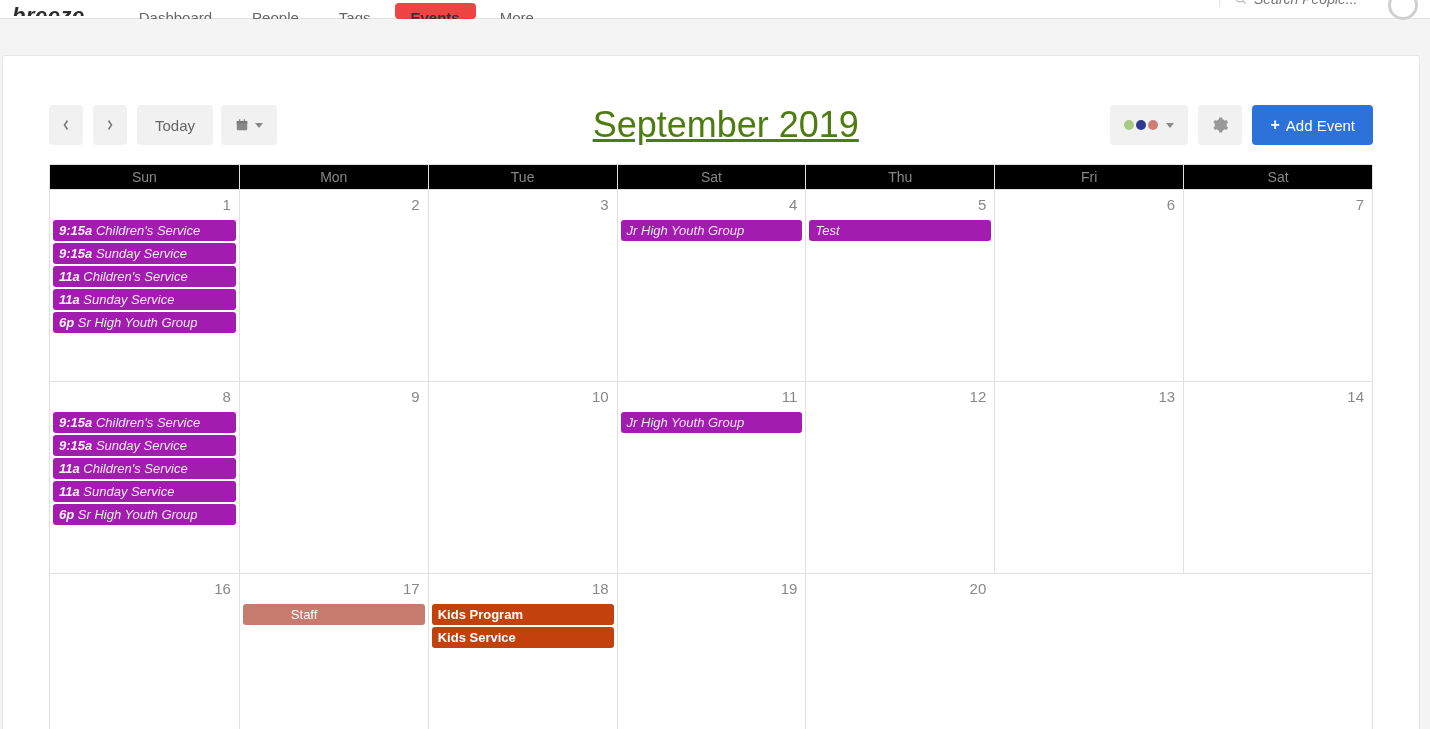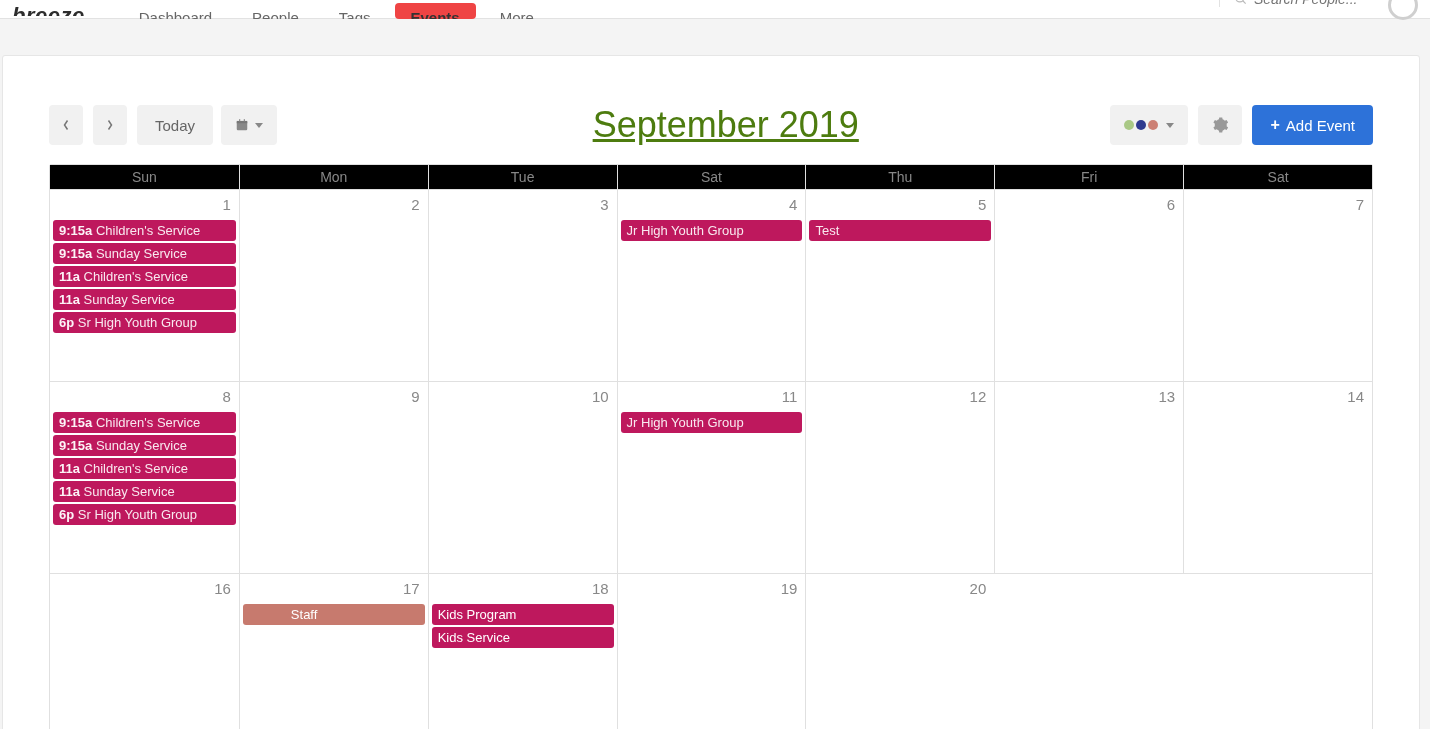--- a/index.html
+++ b/index.html
@@ -139,24 +139,24 @@
       border-radius: 3px;
       padding: 3px 6px;
       margin: 1px 1px 2px 1px;
       font-size: 13px;
       color: #fff;
       white-space: nowrap;
       overflow: hidden;
       text-overflow: ellipsis;
       cursor: pointer;
     }
-    .event.green { background:#be185d; color:#fff; }
+    .event.green { background:#a21caf; color:#fff;font-style:italic; }
     .event.green .time { font-weight: 700; color:#fff; opacity:0.95; }
     .event.green .name { color:#ffffff; opacity:0.9; }
-    .event.navy { background:#be185d; }
+    .event.navy { background:#c2410c;font-weight:bold; }
     .event.red { background:#c77a6e;padding-left:48px; }
   </style>
 </head>
 <body>
 
 <div class="topnav">
   <div class="brand">breeze</div>
   <div class="navlinks" id="navlinks">
       <a>Dashboard</a>
       <a>People</a>

